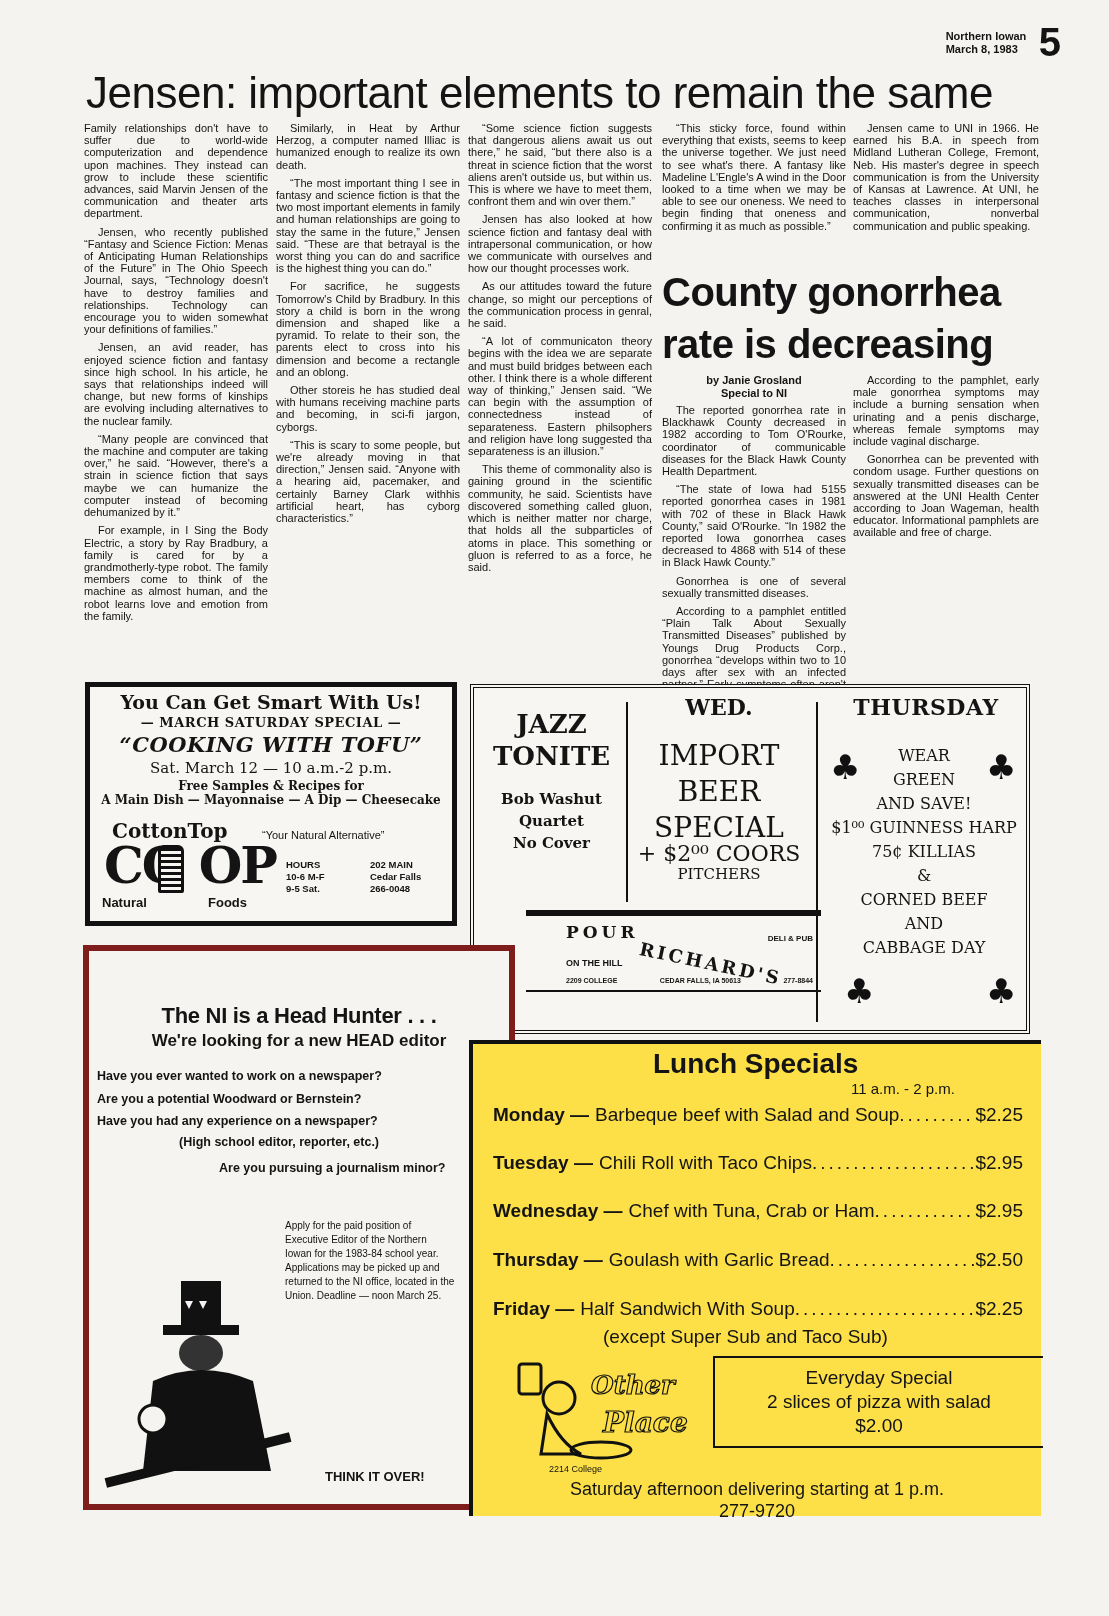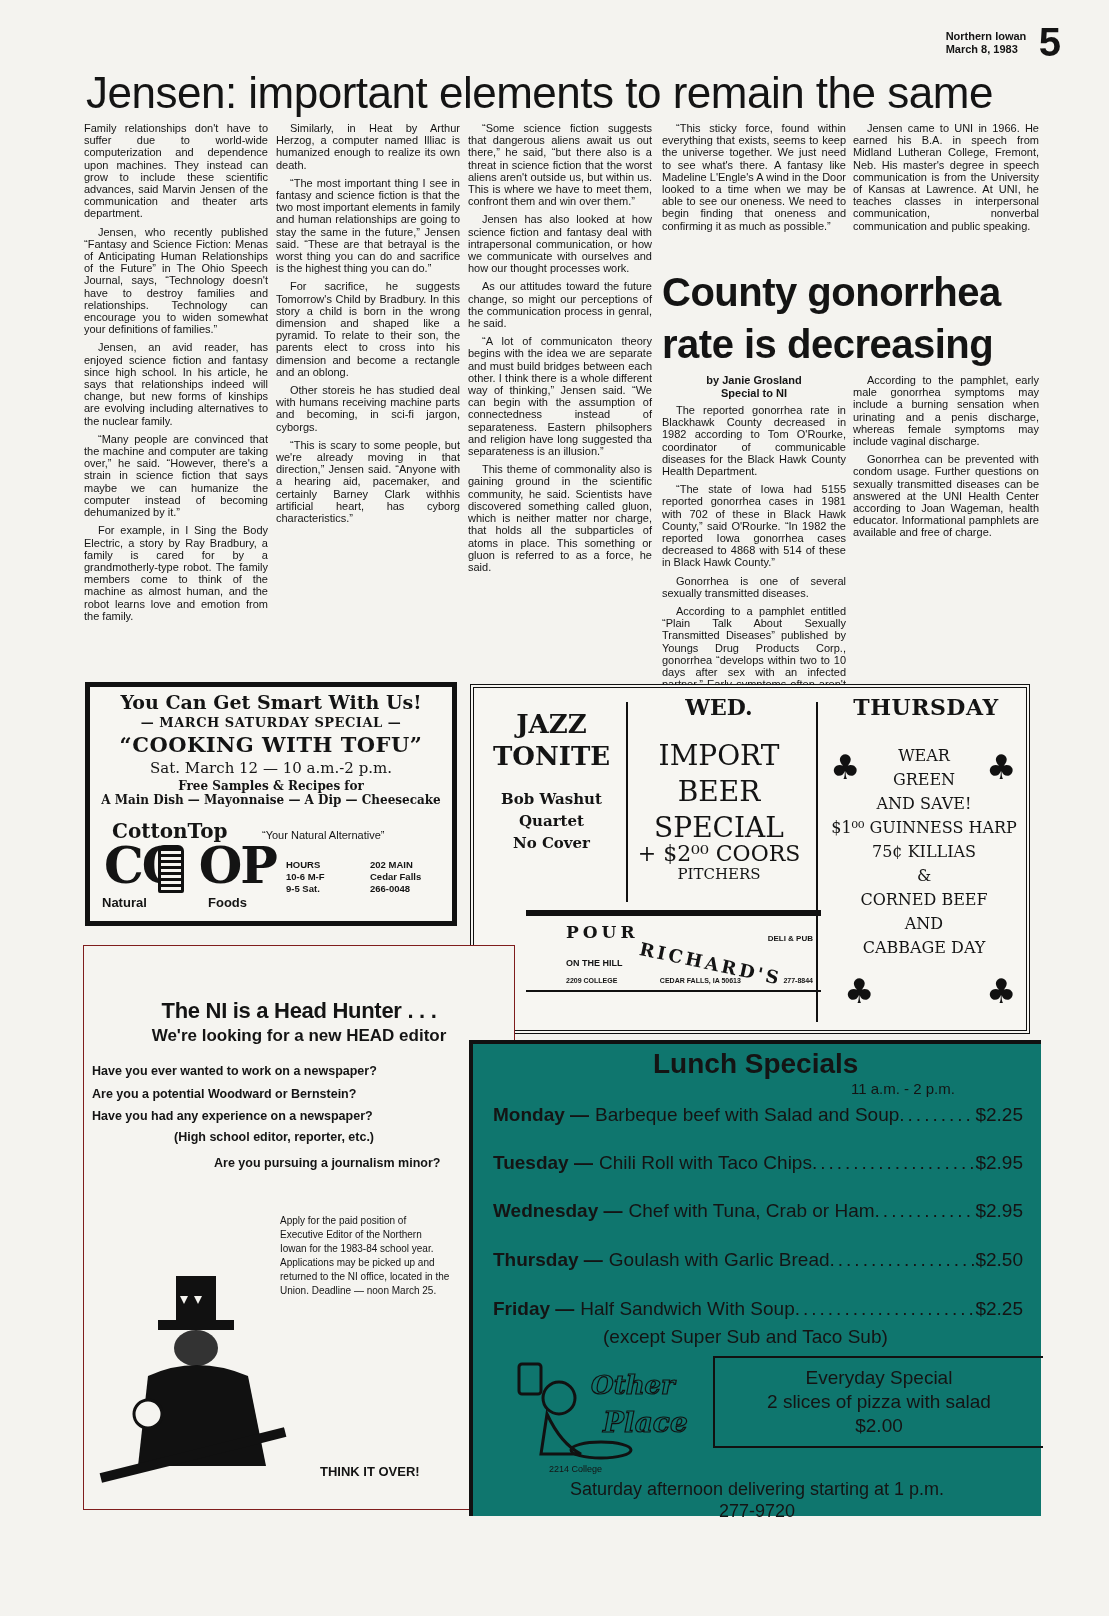--- a/index.html
+++ b/index.html
@@ -28,21 +28,21 @@
 
   .gon-headline { left: 662px; top: 266px; width: 380px; font-size: 40px; line-height: 52px; font-weight: bold; letter-spacing: -0.5px; }
   .byline { text-align: center; font-weight: bold; font-size: 11px; line-height: 13px; margin-bottom: 4px; }
   .g1 { left: 662px; top: 374px; width: 184px; }
   .g2 { left: 853px; top: 374px; width: 186px; }
 
   
   .coop { left: 85px; top: 682px; width: 372px; height: 244px; border: 5px solid #111; background: #f7f6f2; text-align: center; font-family: "DejaVu Serif", serif; }
   .coop .t1 { font-size: 19px; font-weight: bold; margin-top: 4px; }
   .coop .t2 { font-size: 13px; font-weight: bold; letter-spacing: 0.5px; margin-top: 2px; }
-  .coop .t3 { font-size: 21px; font-weight: 900; margin-top: 2px; letter-spacing: 0.5px; }
+  .coop .t3 { font-size: 21px; font-weight: 900; margin-top: 2px; letter-spacing: 0.5px; font-style: italic; }
   .coop .t4 { font-size: 15px; font-weight: normal; margin-top: 2px; }
   .coop .t5 { font-size: 12px; font-weight: bold; margin-top: 2px; }
   .coop .t6 { font-size: 12px; font-weight: bold; }
   .coop .brand { position: absolute; left: 22px; top: 132px; font-size: 20px; font-weight: bold; }
   .coop .logo { position: absolute; left: 14px; top: 154px; font-size: 50px; font-weight: bold; letter-spacing: -2px; line-height: 50px; }
   .coop .jar { position: absolute; left: 68px; top: 158px; width: 26px; height: 48px; border: 3px solid #111; border-radius: 6px 6px 2px 2px; background: repeating-linear-gradient(180deg,#111 0 3px,#f7f6f2 3px 6px); }
   .coop .natural { position: absolute; left: 12px; top: 208px; font-family: "Liberation Sans", sans-serif; font-weight: bold; font-size: 13px; }
   .coop .foods { position: absolute; left: 118px; top: 208px; font-family: "Liberation Sans", sans-serif; font-weight: bold; font-size: 13px; }
   .coop .tag { position: absolute; left: 172px; top: 142px; font-family: "Liberation Sans", sans-serif; font-size: 11px; }
   .coop .hours { position: absolute; left: 196px; top: 172px; font-family: "Liberation Sans", sans-serif; font-weight: bold; font-size: 9.5px; line-height: 12px; text-align: left; }
@@ -61,30 +61,30 @@
   .pr .green { position: absolute; left: 345px; top: 56px; width: 210px; text-align: center; font-size: 16px; line-height: 24px; }
   .pr .clover { position: absolute; font-size: 34px; line-height: 34px; color: #111; }
   .pr .logo-box { position: absolute; left: 52px; top: 222px; width: 295px; height: 82px; border-top: 6px solid #111; border-bottom: 2px solid #111; }
   .pr .pour { position: absolute; left: 40px; top: 6px; font-size: 17px; font-weight: bold; letter-spacing: 4px; }
   .pr .rich { position: absolute; left: 116px; top: 22px; font-size: 18px; font-weight: bold; letter-spacing: 3px; transform: rotate(12deg); transform-origin: left top; }
   .pr .deli { position: absolute; right: 8px; top: 18px; font-family: "Liberation Sans", sans-serif; font-weight: bold; font-size: 8px; }
   .pr .hill { position: absolute; left: 40px; top: 42px; font-family: "Liberation Sans", sans-serif; font-weight: bold; font-size: 9px; }
   .pr .foot { position: absolute; left: 40px; bottom: 6px; right: 8px; display: flex; justify-content: space-between; font-family: "Liberation Sans", sans-serif; font-size: 7px; font-weight: bold; }
 
   
-  .hh { left: 83px; top: 945px; width: 432px; height: 565px; border: 1px solid #7f1d1d; background: #f5f4f0; }
+  .hh { left: 83px; top: 945px; width: 432px; height: 565px; border: 6px solid #7f1d1d; background: #f5f4f0; }
   .hh .h1 { position: absolute; left: 0; top: 52px; width: 100%; text-align: center; font-weight: bold; font-size: 22px; letter-spacing: -0.3px; }
   .hh .h2 { position: absolute; left: 0; top: 80px; width: 100%; text-align: center; font-weight: bold; font-size: 17px; }
   .hh .q { position: absolute; left: 8px; font-weight: bold; font-size: 12.5px; }
   .hh .apply { position: absolute; left: 196px; top: 268px; width: 170px; font-size: 10px; line-height: 14px; }
   .hh .think { position: absolute; left: 236px; top: 518px; font-weight: bold; font-size: 13px; }
   .hh .unclesam { position: absolute; left: 14px; top: 290px; width: 190px; height: 270px; }
 
   
-  .ls { left: 469px; top: 1040px; width: 572px; height: 476px; border: 4px solid #111; border-right: none; border-bottom: none; background: #0f766e; }
+  .ls { left: 469px; top: 1040px; width: 572px; height: 476px; border: 4px solid #111; border-right: none; border-bottom: none; background: #fde047; }
   .ls .title { position: absolute; left: 180px; top: 4px; font-weight: bold; font-size: 28px; }
   .ls .hours { position: absolute; left: 378px; top: 36px; font-size: 15px; }
   .ls .row { position: absolute; left: 20px; right: 18px; display: flex; font-size: 19px; white-space: nowrap; }
   .ls .row .day { font-weight: bold; margin-right: 6px; }
   .ls .row .dots { flex: 1; overflow: hidden; letter-spacing: 3px; }
   .ls .except { position: absolute; left: 130px; top: 282px; font-size: 19px; }
   .ls .every { position: absolute; left: 240px; top: 312px; width: 330px; height: 92px; border: 2px solid #111; border-right: none; text-align: center; font-size: 19px; line-height: 24px; padding-top: 8px; }
   .ls .place { position: absolute; left: 38px; top: 310px; width: 180px; height: 110px; }
   .ls .college { position: absolute; left: 76px; top: 420px; font-size: 9px; }
   .ls .sat { position: absolute; left: 0; top: 434px; width: 100%; text-align: center; font-size: 18px; line-height: 22px; }

